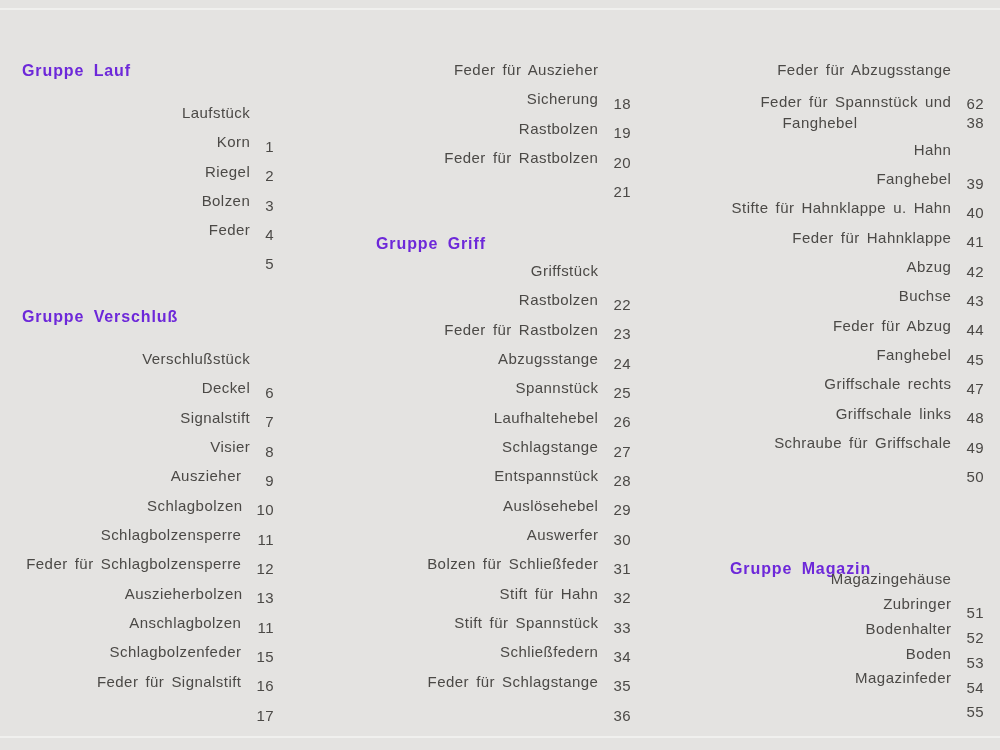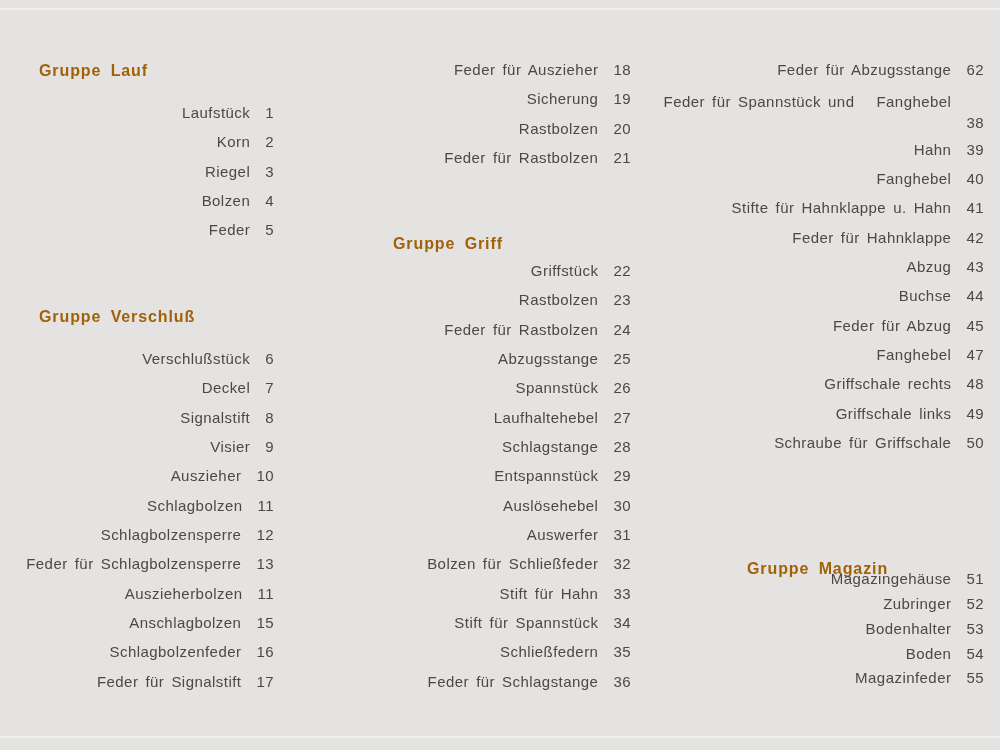--- a/index.html
+++ b/index.html
@@ -22,29 +22,29 @@
   .scan-line.top { top: 8px; }
   .scan-line.bottom { top: 736px; }
 
   .col { position: absolute; top: 0; height: 750px; }
   #col1 { left: 22px;  width: 252px; }
   #col2 { left: 376px; width: 255px; }
   #col3 { left: 730px; width: 254px; }
 
   .h {
     position: absolute;
-    left: 17px;
+    left: 0;
     margin: 0;
     height: 22px;
     line-height: 22px;
     font-size: 16px;
     font-weight: bold;
     letter-spacing: 0.9px;
     word-spacing: 4px;
-    color: #a16207;
+    color: #6d28d9;
     white-space: nowrap;
   }
   .rows { position: absolute; left: 0; right: 0; }
 
   .hd-lauf        { top: 60px; }
   .rows-lauf      { top: 98px; }
   .hd-verschluss  { top: 306px; }
   .rows-verschluss{ top: 344px; }
 
   .rows-bolzen    { top: 55px; }
@@ -62,29 +62,29 @@
     line-height: 29.33px;
     font-size: 15px;
     letter-spacing: 0.45px;
     word-spacing: 2.5px;
     white-space: nowrap;
     gap: 9px;
   }
   .rows-magazin .row { height: 24.85px; line-height: 24.85px; }
 
   .lbl { text-align: left; }
-  .num { text-align: right; padding-left: 6px; }
+  .num { text-align: right; padding-left: 6px; margin-top: 34px; }
 
   .row-double {
     height: 50.4px;
     line-height: 21px;
     padding-top: 7px;
     box-sizing: border-box;
   }
-  .row-double .lbl { display: flex; flex-direction: row; margin-left: 34px; }
+  .row-double .lbl { display: flex; flex-direction: column; margin-left: 34px; }
   .row-double .l2 { padding-left: 22px; }
   .row-double .num { align-self: flex-end; margin-bottom: 2px; }
 </style>
 </head>
 <body>
 
 <div class="page">
   <div class="scan-line top"></div>
   <div class="scan-line bottom"></div>
 

